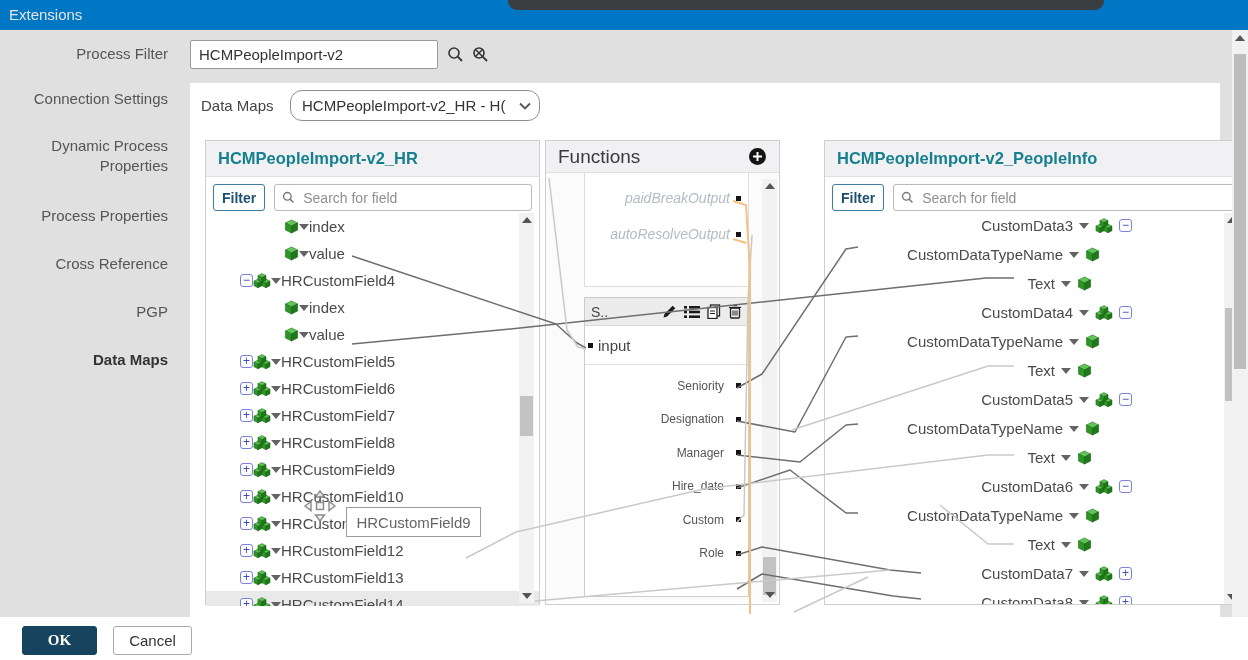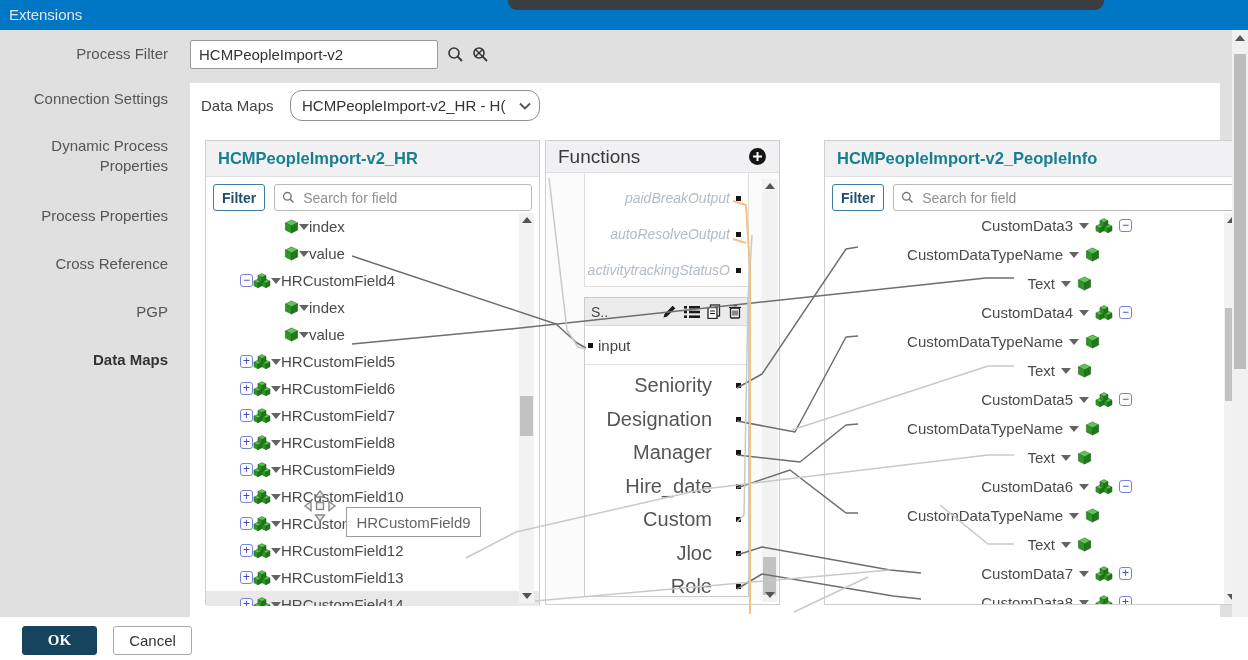--- a/index.html
+++ b/index.html
@@ -55,21 +55,21 @@
   .fnbox-top{position:absolute;left:38px;top:-20px;width:165px;height:134px;background:#fff;border:1px solid #ddd;box-sizing:border-box;overflow:hidden;padding-top:26px;}
   .fnbox-top .orow{height:36px;display:flex;align-items:center;justify-content:flex-end;padding-right:7px;column-gap:6px;
     font-size:14px;color:#b3bcc4;white-space:nowrap;font-style:italic;}
   .sqdot{width:5px;height:5px;background:#141414;flex:none;}
   .fnbox{position:absolute;left:38px;top:124px;width:165px;height:300px;background:#fff;border:1px solid #ccc;box-sizing:border-box;}
   .fnbox-hd{height:28px;background:#ececec;border-bottom:1px solid #d8d8d8;display:flex;align-items:center;padding:0 6px;box-sizing:border-box;gap:7px;}
   .fnbox-hd .nm{font-size:14px;color:#444;flex:1;}
   .fnbox-in{position:relative;height:38px;border-bottom:1px solid #e2e2e2;display:flex;align-items:center;padding-left:13px;font-size:15px;color:#444;}
   .fnbox-in .sqdot{position:absolute;left:3px;top:17px;}
   .fnbox-outs{padding-top:4px;}
-  .fnbox-outs .orow{height:33.5px;display:flex;align-items:center;justify-content:flex-end;padding-right:7px;column-gap:24px;font-size:20px;color:#555;}
+  .fnbox-outs .orow{height:33.5px;display:flex;align-items:center;justify-content:flex-end;padding-right:7px;column-gap:12px;font-size:12px;color:#555;}
   
   .sbar{position:absolute;background:#f2f2f2;width:15px;z-index:5;}
   .sbar .thumb{position:absolute;left:1px;width:13px;background:#c2c2c2;}
   .arr{position:absolute;left:3px;width:0;height:0;border-left:5px solid transparent;border-right:5px solid transparent;}
   .arr.up{border-bottom:6px solid #555;}
   .arr.dn{border-top:6px solid #555;}
   
   .lines{position:absolute;left:0;top:0;width:1248px;height:660px;z-index:4;pointer-events:none;}
   
   .tooltip{position:absolute;left:346px;top:507px;width:133px;height:28px;background:#fff;border:1px solid #9c9c9c;
@@ -477,24 +477,20 @@
       </span>
     </div>
     <div class="fn-body">
       <div class="fnbox-top" id="fnbox-top">
           <div class="orow">
             <span>paidBreakOutput</span>
             <span class="sqdot"></span>
           </div>
           <div class="orow">
             <span>autoResolveOutput</span>
-            <span class="sqdot"></span>
-          </div>
-          <div class="orow">
-            <span>activitytrackingStatusO</span>
             <span class="sqdot"></span>
           </div>
         </div>
       <div class="fnbox">
         <div class="fnbox-hd">
           <span class="nm">S..</span>
           <span class="icn">
             <svg width="15" height="15" viewBox="0 0 15 15">
                 <path d="M1.5 13.5l1-3.6 8.2-8.2 2.6 2.6-8.2 8.2z" fill="#1a1a1a"></path>
               </svg>
@@ -547,24 +543,20 @@
             </div>
             <div class="orow">
               <span>Hire_date</span>
               <span class="sqdot"></span>
             </div>
             <div class="orow">
               <span>Custom</span>
               <span class="sqdot"></span>
             </div>
             <div class="orow">
-              <span>Jloc</span>
-              <span class="sqdot"></span>
-            </div>
-            <div class="orow">
               <span>Role</span>
               <span class="sqdot"></span>
             </div>
           </div>
       </div>
     </div>
     <div class="sbar" style="right:2px;top:38px;height:423px;">
       <span class="arr up" style="top:4px;"></span>
       <div class="thumb" style="top:378px;height:38px;"></div>
       <span class="arr dn" style="bottom:4px;"></span>

